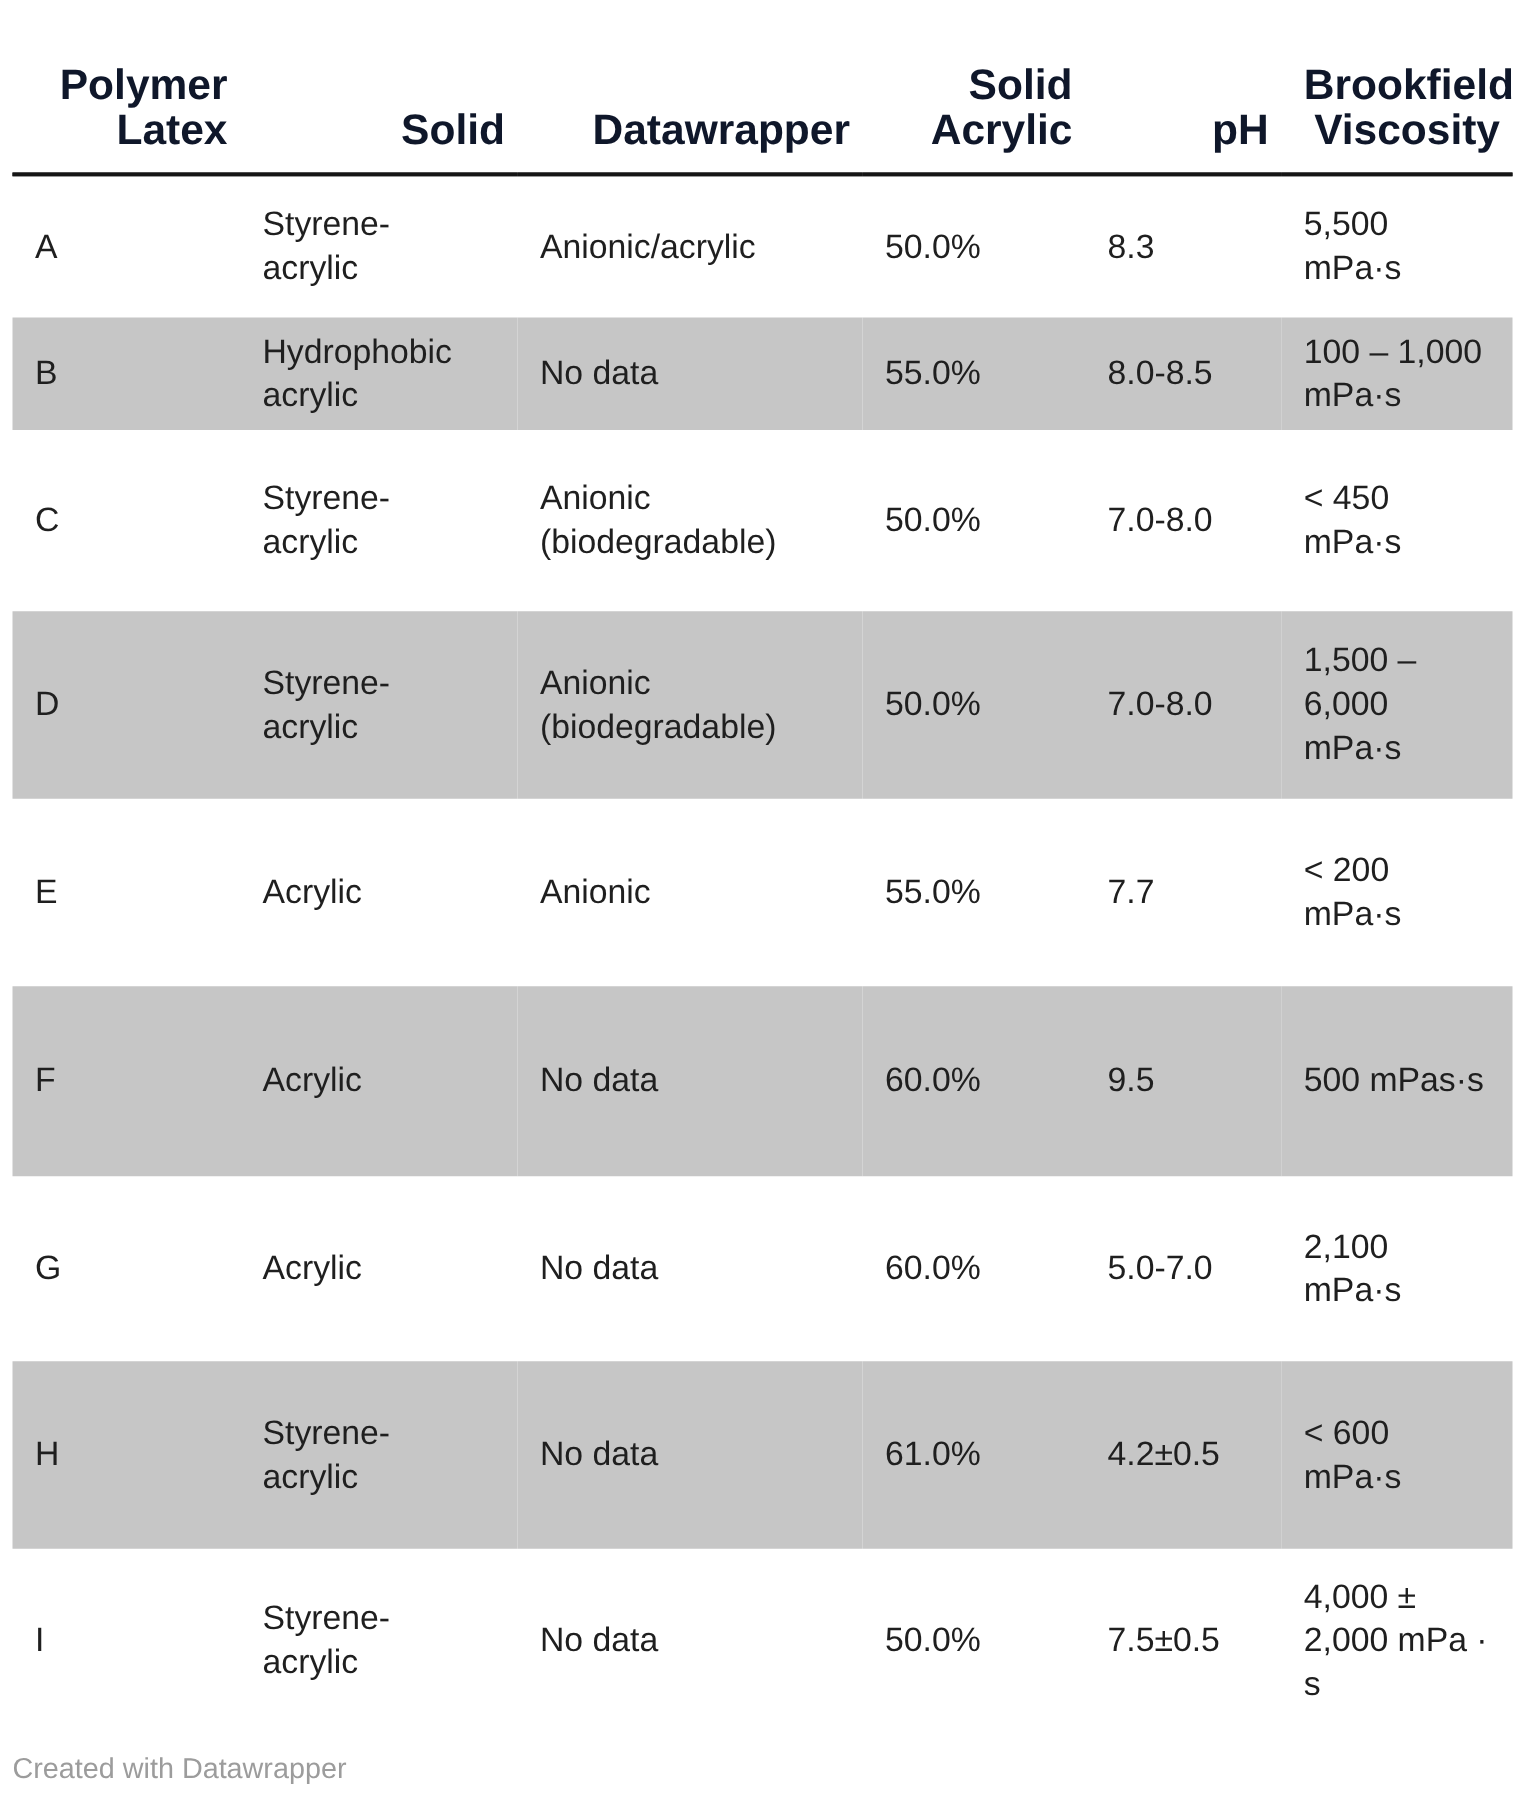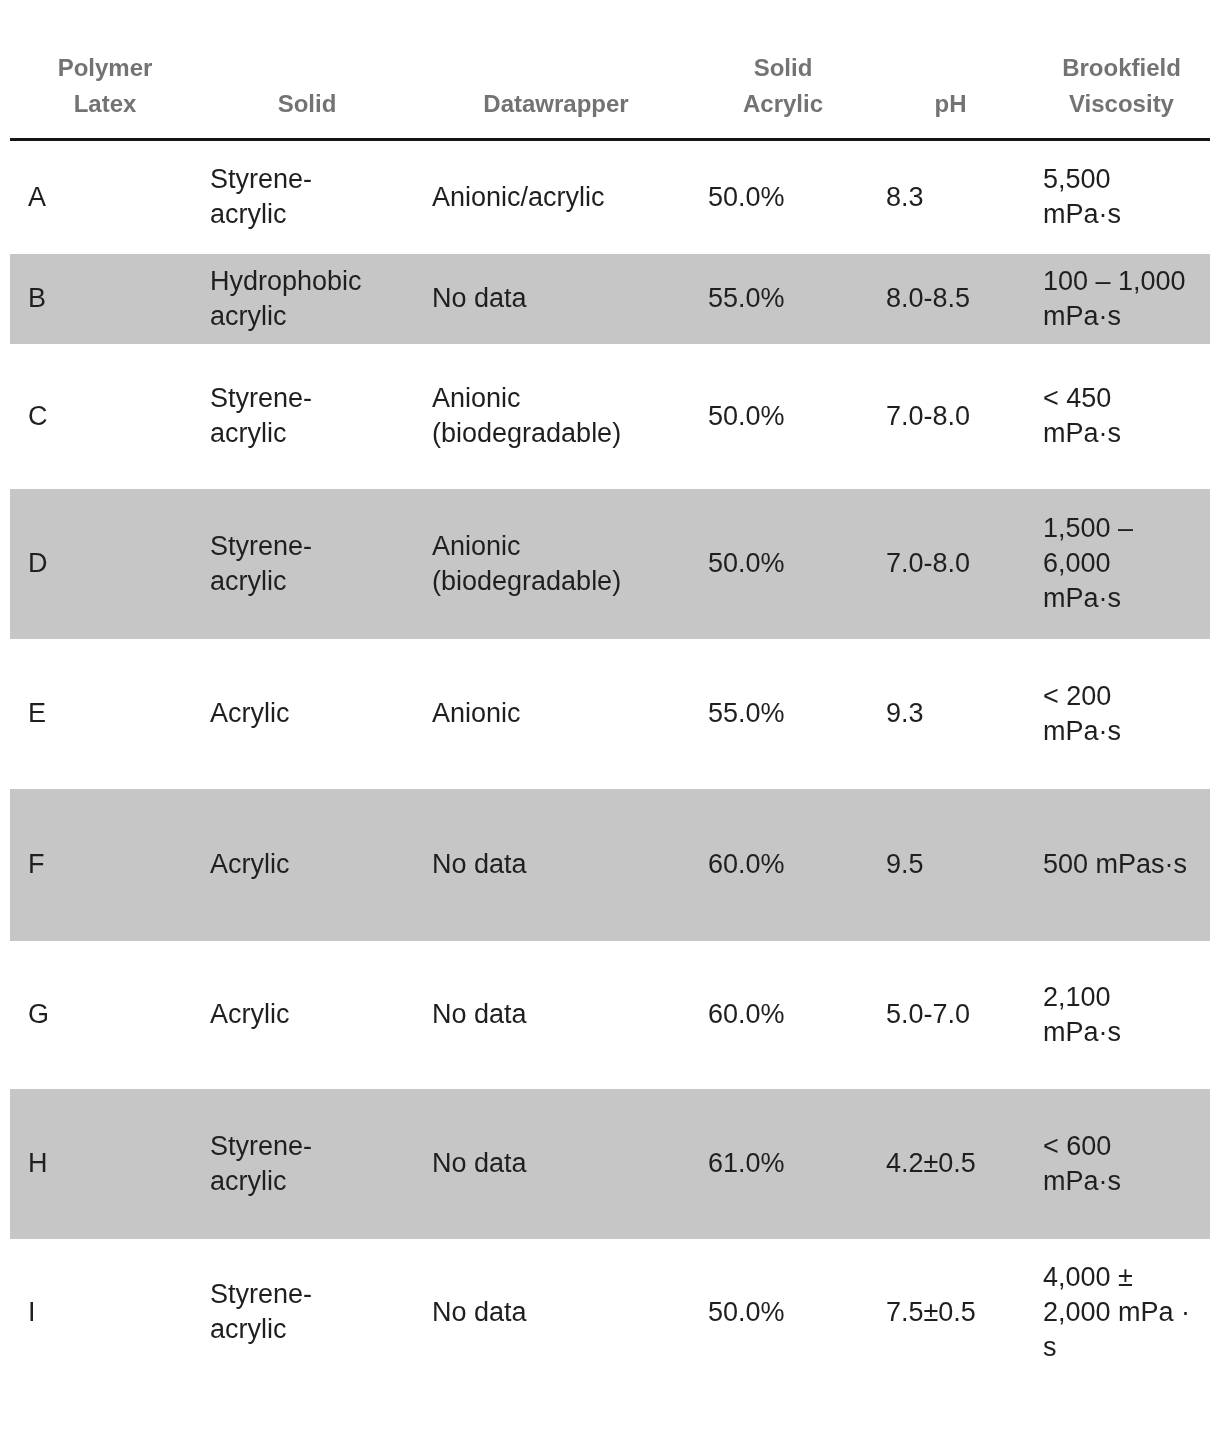--- a/index.html
+++ b/index.html
@@ -23,26 +23,26 @@
     table-layout: fixed;
   }
   col.c-latex      { width: 182px; }
   col.c-type       { width: 222px; }
   col.c-surf       { width: 276px; }
   col.c-solid      { width: 178px; }
   col.c-ph         { width: 157px; }
   col.c-visc       { width: 185px; }
 
   th {
-    text-align: center;
+    text-align: right;
     vertical-align: bottom;
     font-weight: 700;
-    font-size: 24px;
+    font-size: 34px;
     line-height: 36px;
-    color: #737373;
+    color: #0f172a;
     padding: 50px 10px 16px 18px;
     border-bottom: 3px solid #151515;
     white-space: pre-line;
   }
   td {
     text-align: left;
     vertical-align: middle;
     font-size: 27px;
     line-height: 35px;
     font-weight: 400;
@@ -141,21 +141,21 @@
         <td>7.0-8.0</td>
         <td>1,500 –
 6,000
 mPa·s</td>
       </tr>
       <tr>
         <td>E</td>
         <td>Acrylic</td>
         <td>Anionic</td>
         <td>55.0%</td>
-        <td>9.3</td>
+        <td>7.7</td>
         <td>&lt; 200
 mPa·s</td>
       </tr>
       <tr class="stripe">
         <td>F</td>
         <td>Acrylic</td>
         <td>No data</td>
         <td>60.0%</td>
         <td>9.5</td>
         <td>500 mPas·s</td>
@@ -186,13 +186,16 @@
         <td>No data</td>
         <td>50.0%</td>
         <td>7.5±0.5</td>
         <td>4,000 ±
 2,000 mPa ·
 s</td>
       </tr>
     </tbody>
   </table>
 
+  <div class="footer">
+    <a>Created with Datawrapper</a>
+  </div>
 </div>
 
 </body></html>

